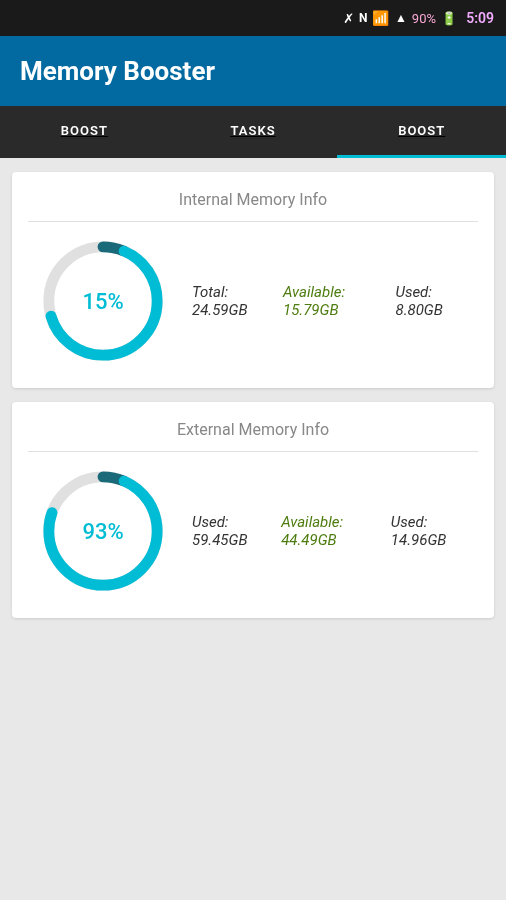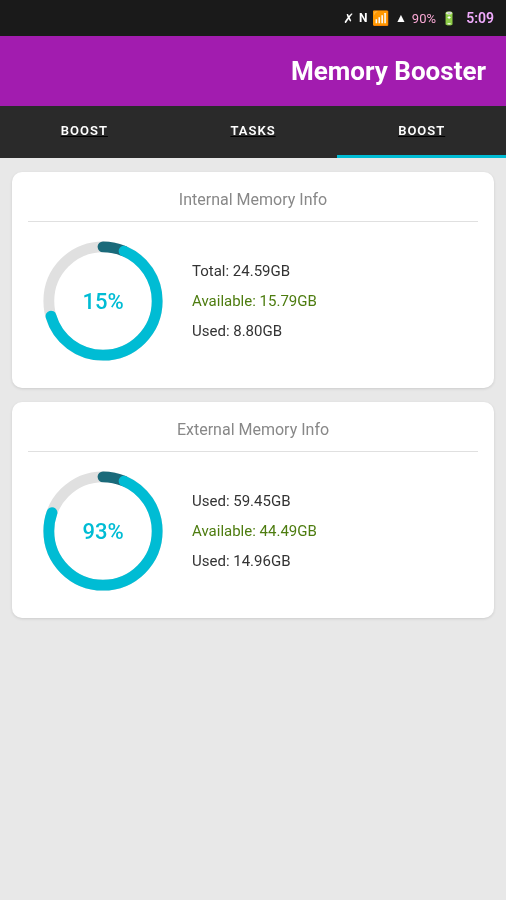--- a/index.html
+++ b/index.html
@@ -22,26 +22,25 @@
       gap: 6px;
     }
     .status-icons {
       display: flex;
       align-items: center;
       gap: 5px;
     }
 
     
     .header {
-      background: #a21caf;
+      background: #0369a1;
       height: 70px;
       display: flex;
       align-items: center;
       padding: 0 20px;
-      justify-content: flex-end;
     }
     .header-title {
       color: white;
       font-size: 26px;
       font-weight: bold;
     }
 
     
     .tab-bar {
       background: #2a2a2a;
@@ -72,21 +71,21 @@
       background: #e8e8e8;
       padding: 14px 12px;
       display: flex;
       flex-direction: column;
       gap: 14px;
     }
 
     
     .memory-card {
       background: white;
-      border-radius: 10px;
+      border-radius: 4px;
       padding: 18px 16px 22px 16px;
       box-shadow: 0 1px 3px rgba(0,0,0,0.12);
     }
     .card-title {
       color: #888888;
       font-size: 16px;
       text-align: center;
       margin-bottom: 14px;
       padding-bottom: 12px;
       border-bottom: 1px solid #e0e0e0;
@@ -121,22 +120,23 @@
       left: 50%;
       transform: translate(-50%, -50%);
       font-size: 22px;
       font-weight: 500;
       color: #00bcd4;
     }
 
     
     .memory-info {
       display: flex;
-      flex-direction: column;
+      flex-direction: row;
       gap: 12px;
+      font-style: italic;
     }
     .info-row {
       font-size: 15px;
       color: #333333;
     }
     .info-row.highlight {
       color: #4d7c0f;
       font-size: 15px;
     }
   </style>

